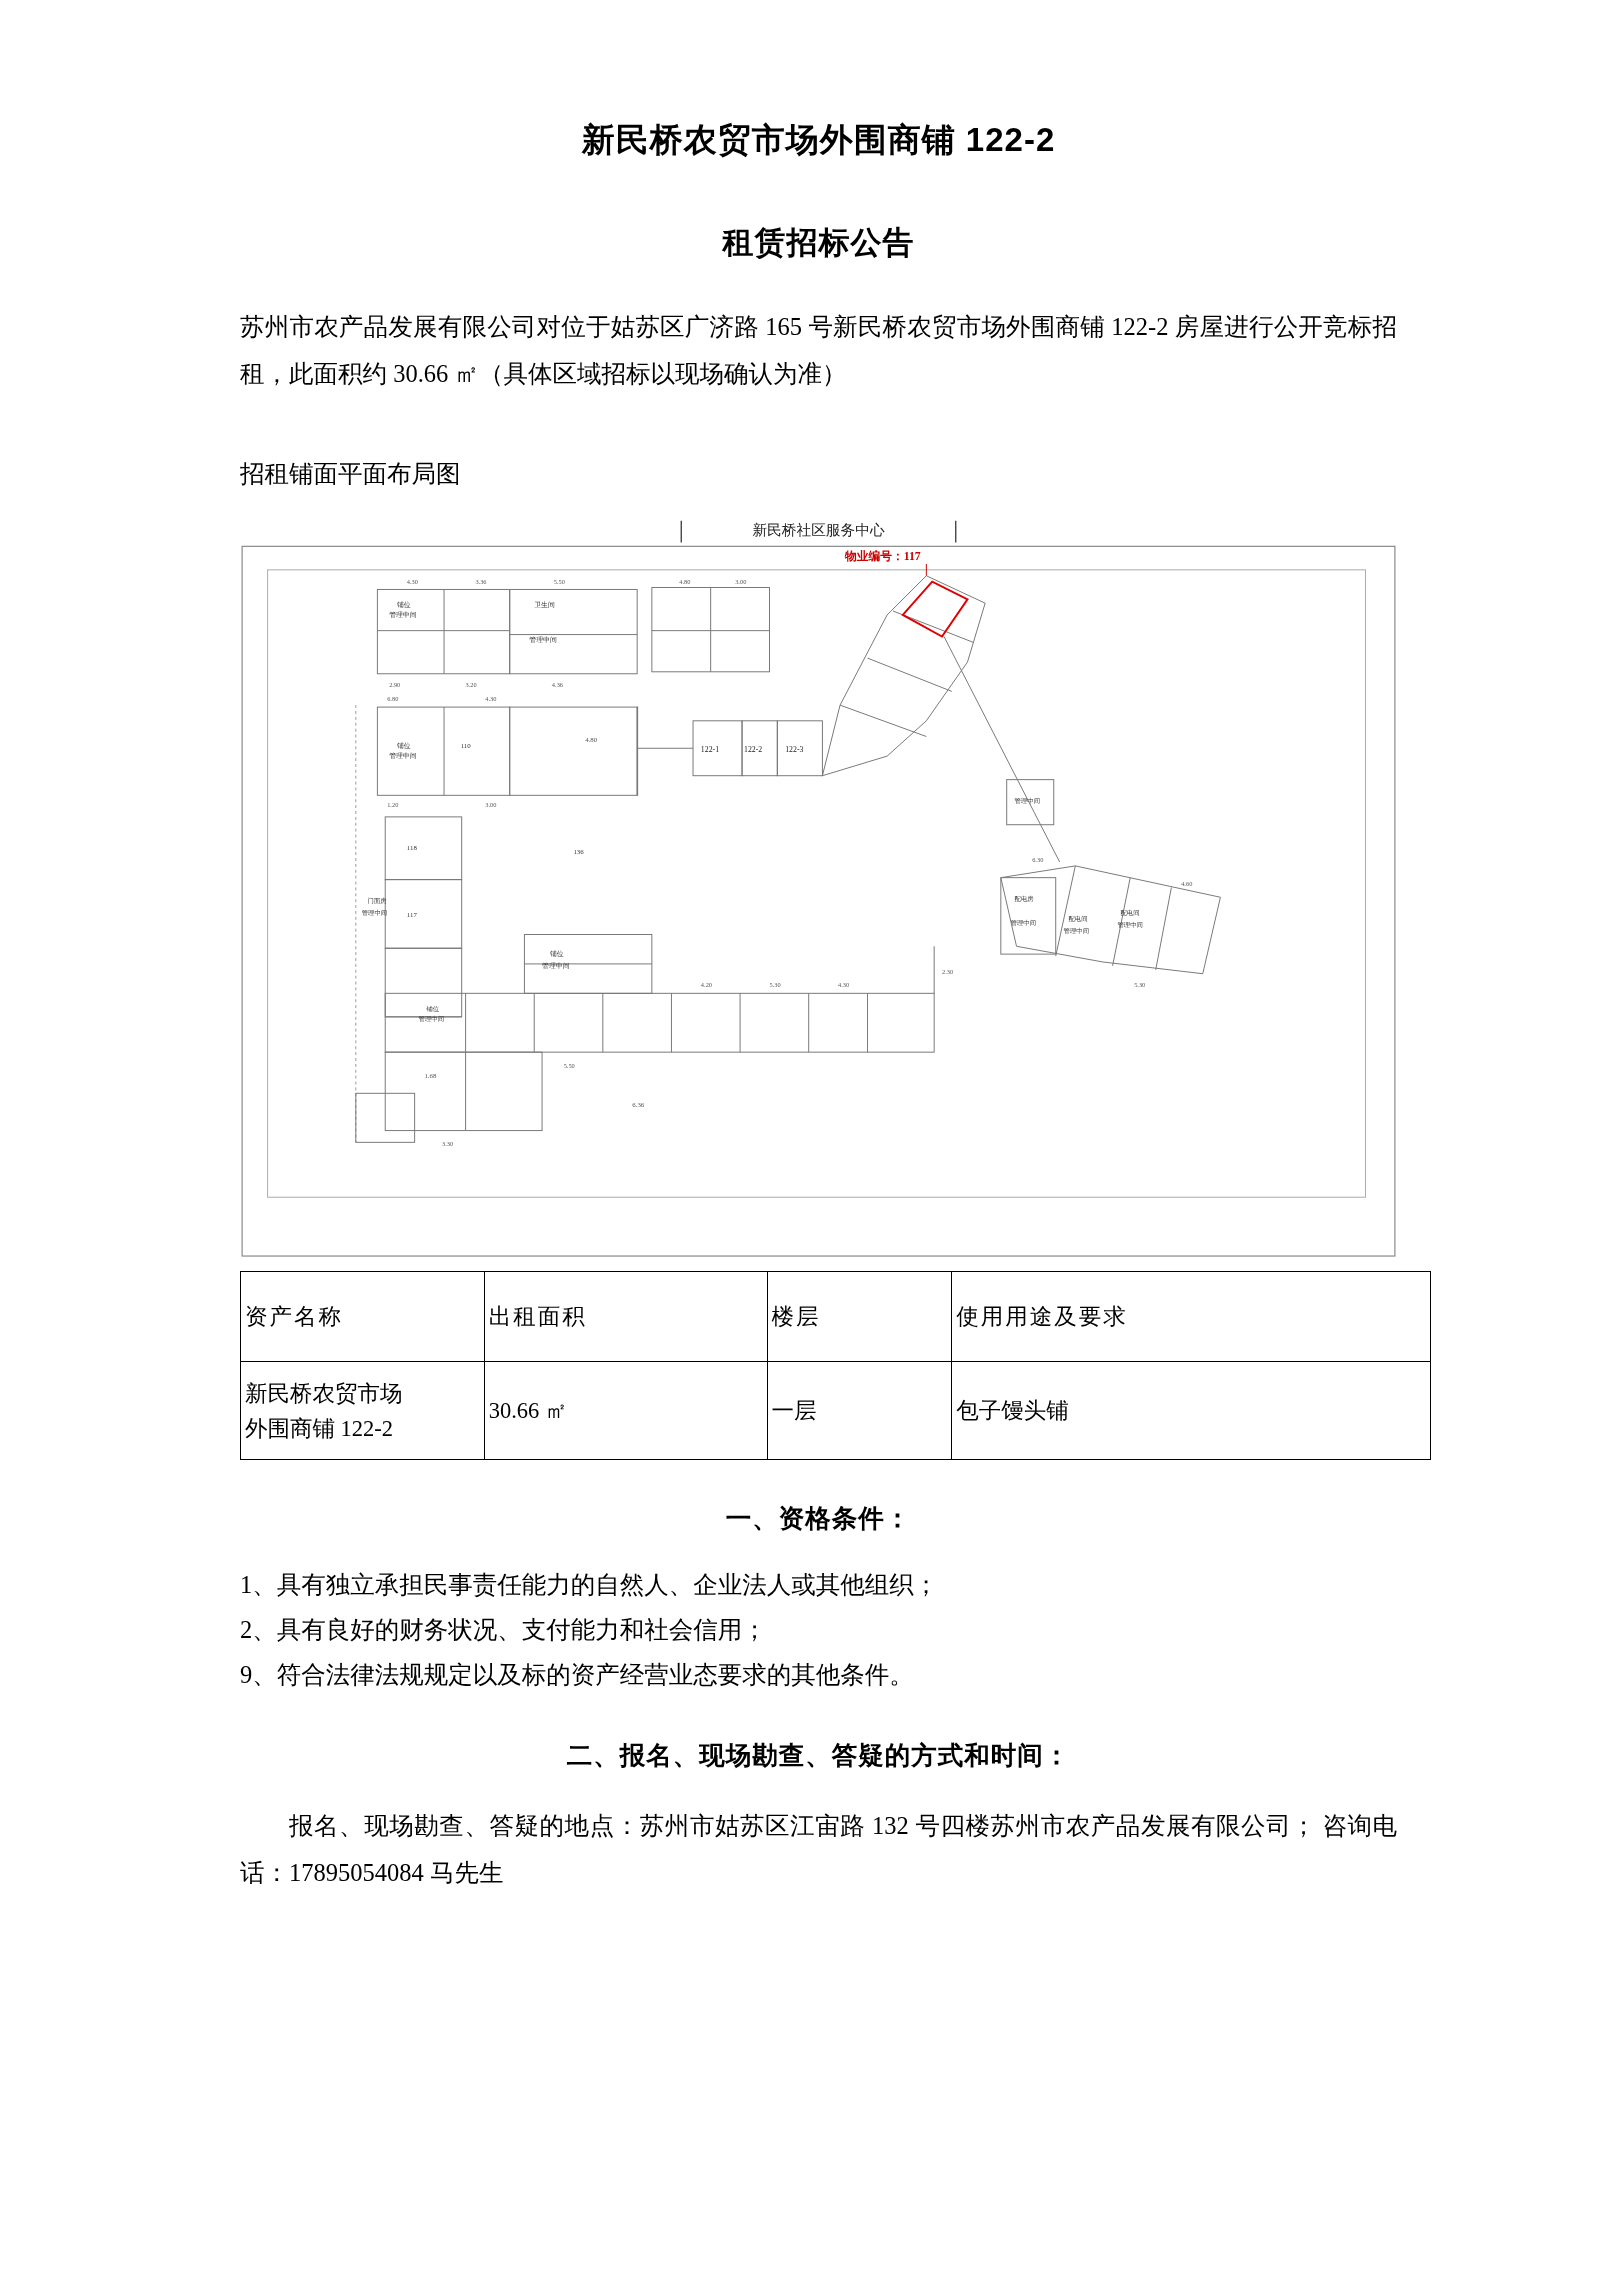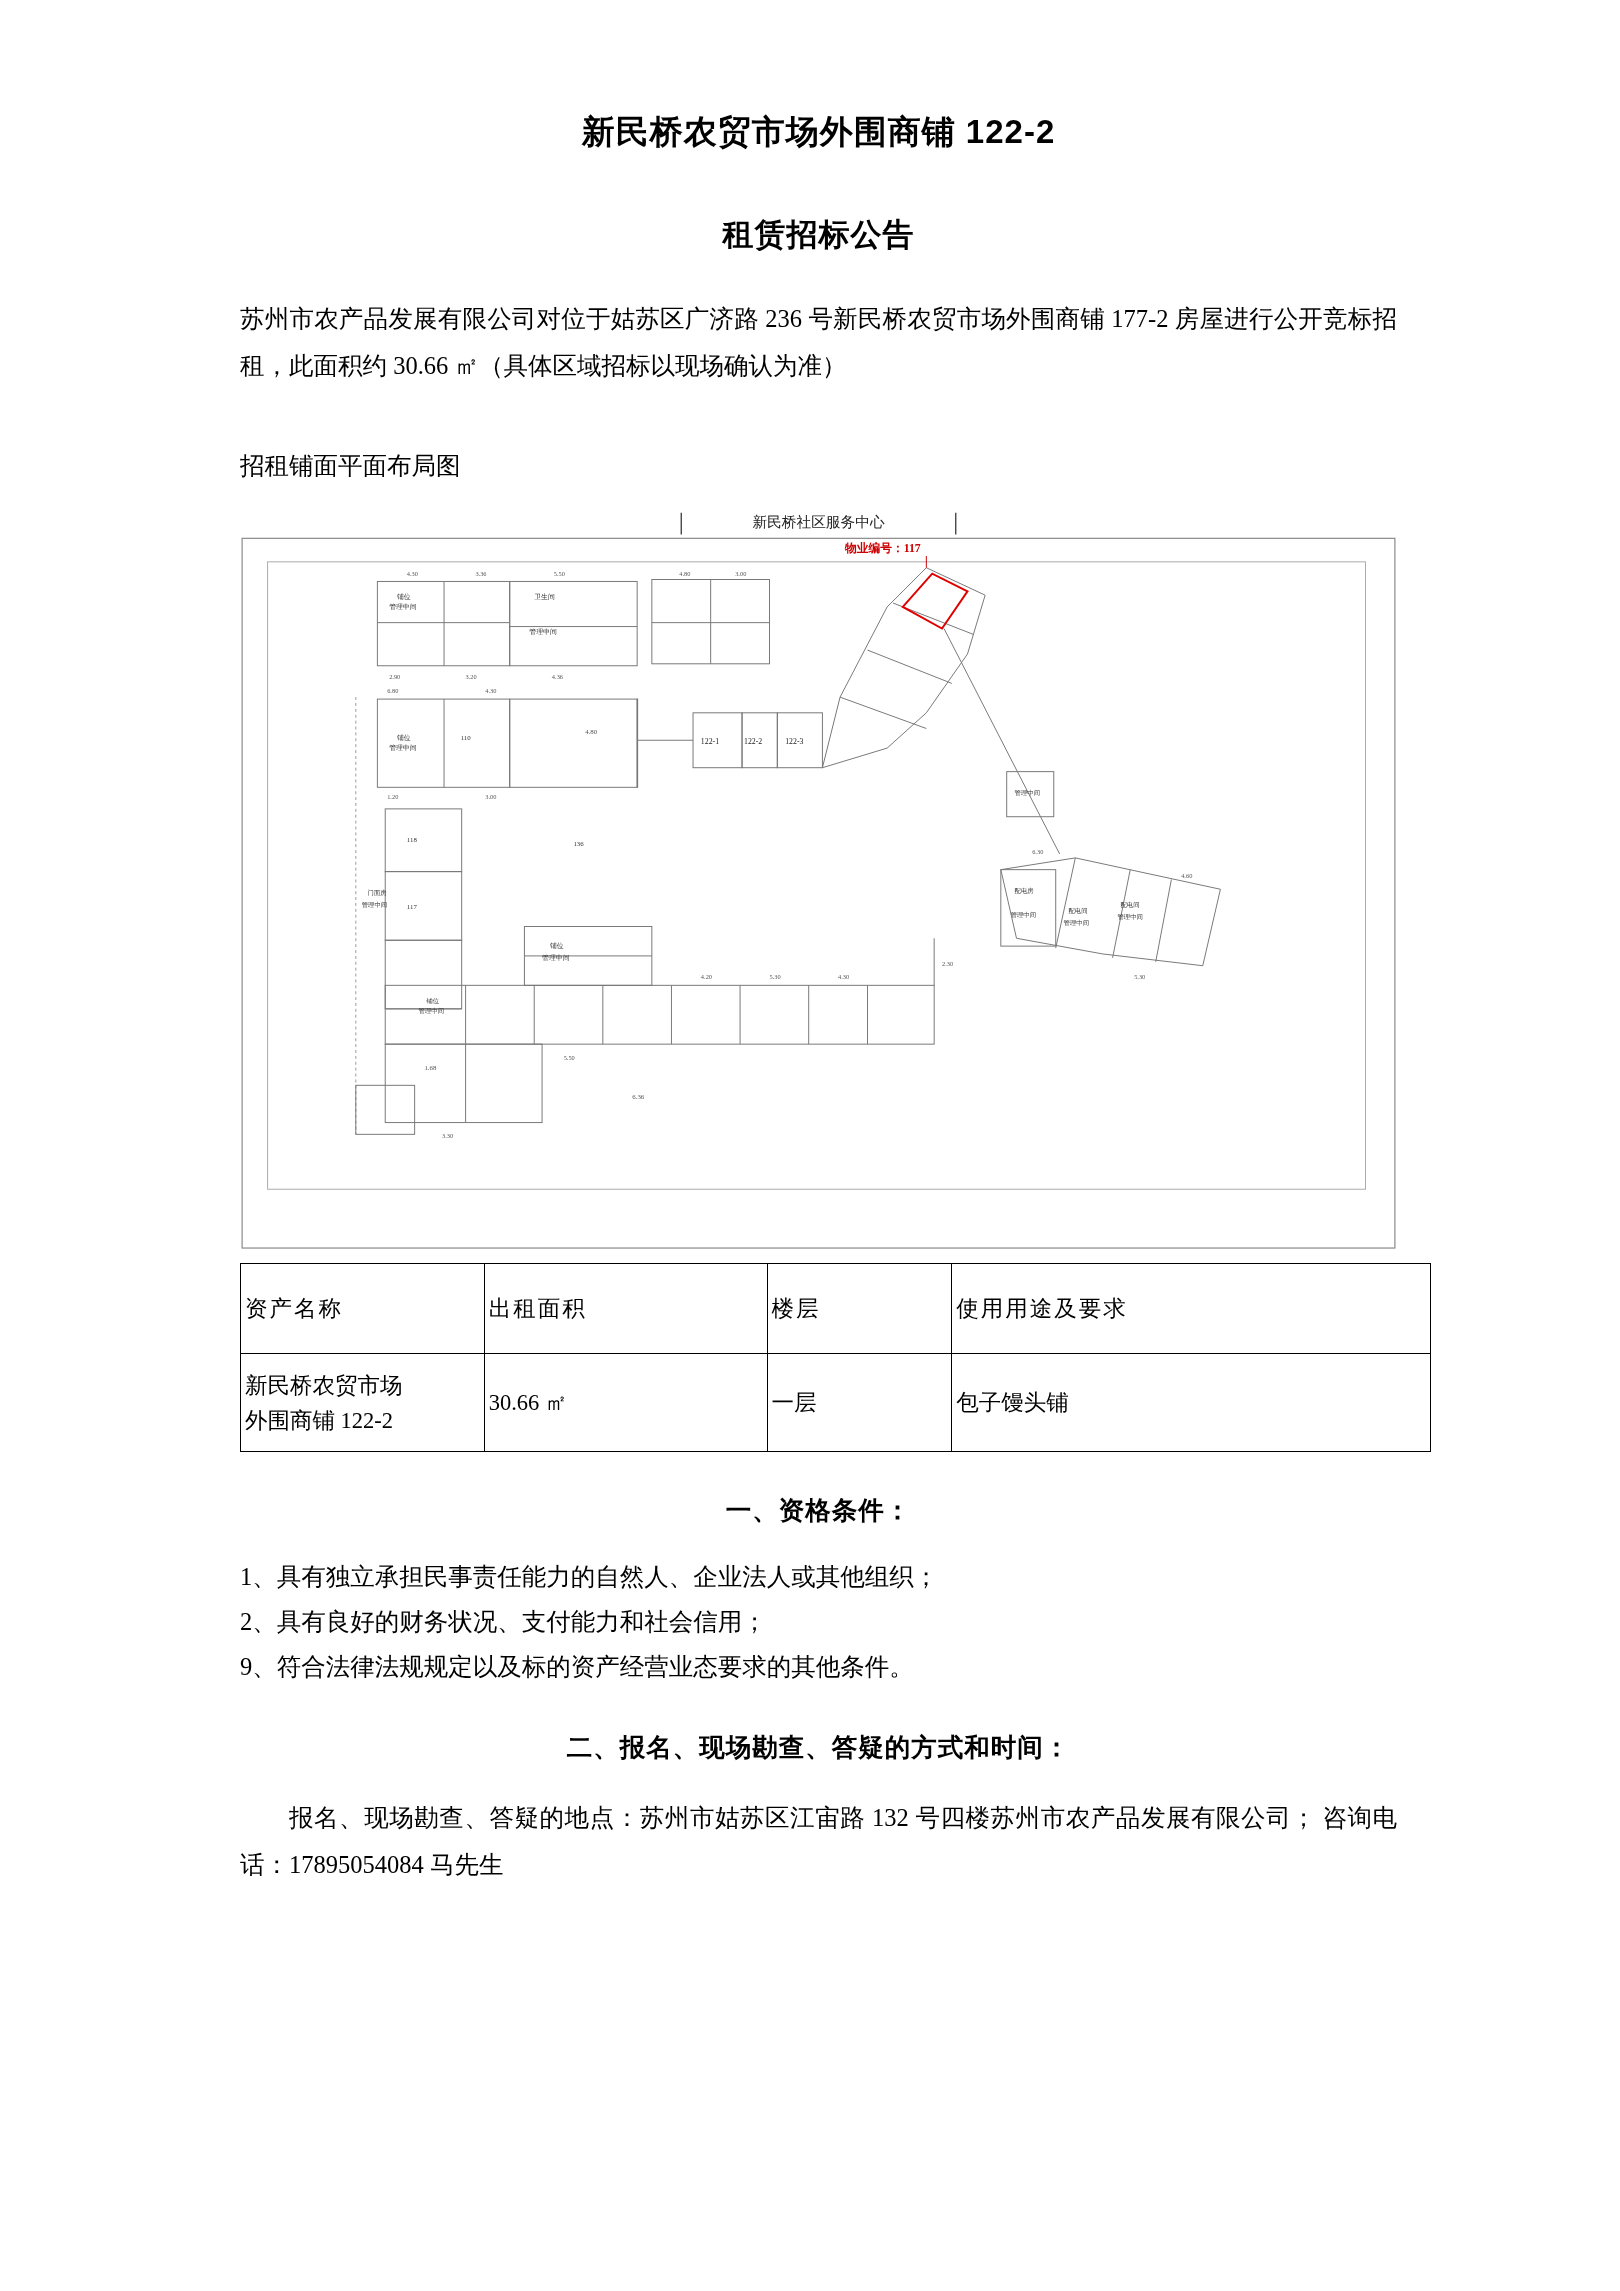--- a/index.html
+++ b/index.html
@@ -18,21 +18,21 @@
   .page {
     position: relative;
     width: 1620px;
     height: 2292px;
     padding: 0;
     box-sizing: border-box;
   }
   .content {
     position: absolute;
     left: 240px;
-    top: 0;
+    top: 8px;
     width: 1157px;
   }
   h1.doc-title {
     font-family: "Liberation Sans", "DejaVu Sans", sans-serif;
     font-size: 33px;
     font-weight: bold;
     text-align: center;
     margin: 110px 0 0 0;
     letter-spacing: 1px;
   }
@@ -122,21 +122,21 @@
 </head>
 <body>
 
 <div class="page">
   <div class="content">
 
     <h1 class="doc-title">新民桥农贸市场外围商铺 122-2</h1>
 
     <h2 class="doc-subtitle">租赁招标公告</h2>
 
-    <p class="body-text">苏州市农产品发展有限公司对位于姑苏区广济路 236 号新民桥农贸市场外围商铺 177-2 房屋进行公开竞标招租，此面积约 30.66 ㎡（具体区域招标以现场确认为准）</p>
+    <p class="body-text">苏州市农产品发展有限公司对位于姑苏区广济路 165 号新民桥农贸市场外围商铺 122-2 房屋进行公开竞标招租，此面积约 30.66 ㎡（具体区域招标以现场确认为准）</p>
 
     <p class="caption">招租铺面平面布局图</p>
 
     <div class="floorplan-wrap">
       <svg class="floorplan" viewBox="0 0 1180 760" xmlns="http://www.w3.org/2000/svg">
 
         <rect x="2" y="34" width="1176" height="724" fill="#ffffff" stroke="#888888" stroke-width="1.2"></rect>
         <rect x="28" y="58" width="1120" height="640" fill="none" stroke="#aaaaaa" stroke-width="1"></rect>
 
         <text x="590" y="22" font-family="DejaVu Sans, sans-serif" font-size="15" fill="#222" text-anchor="middle">新民桥社区服务中心</text>

